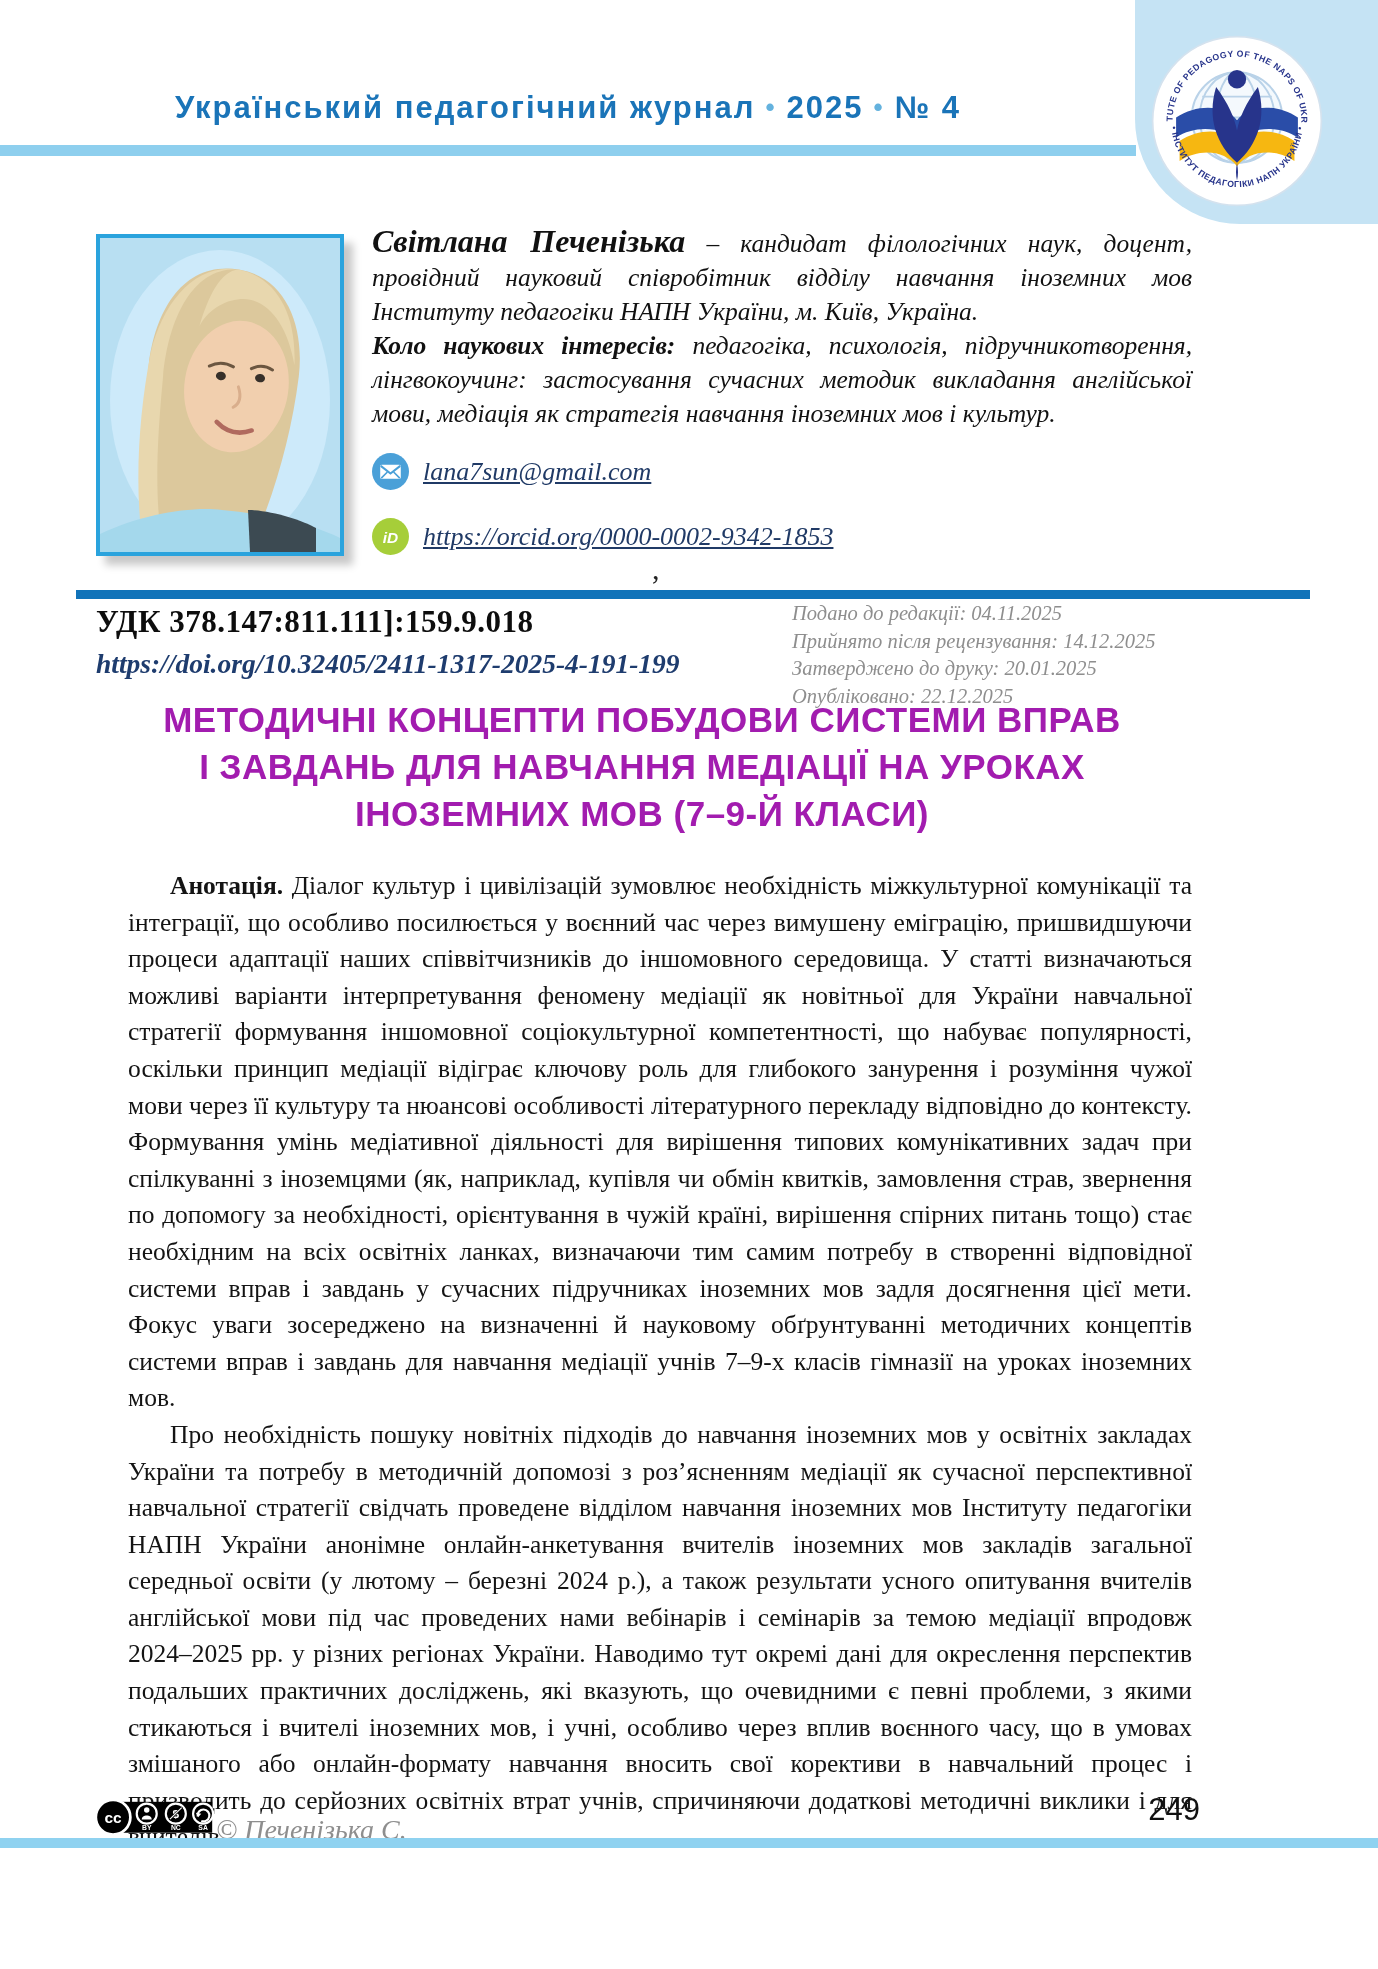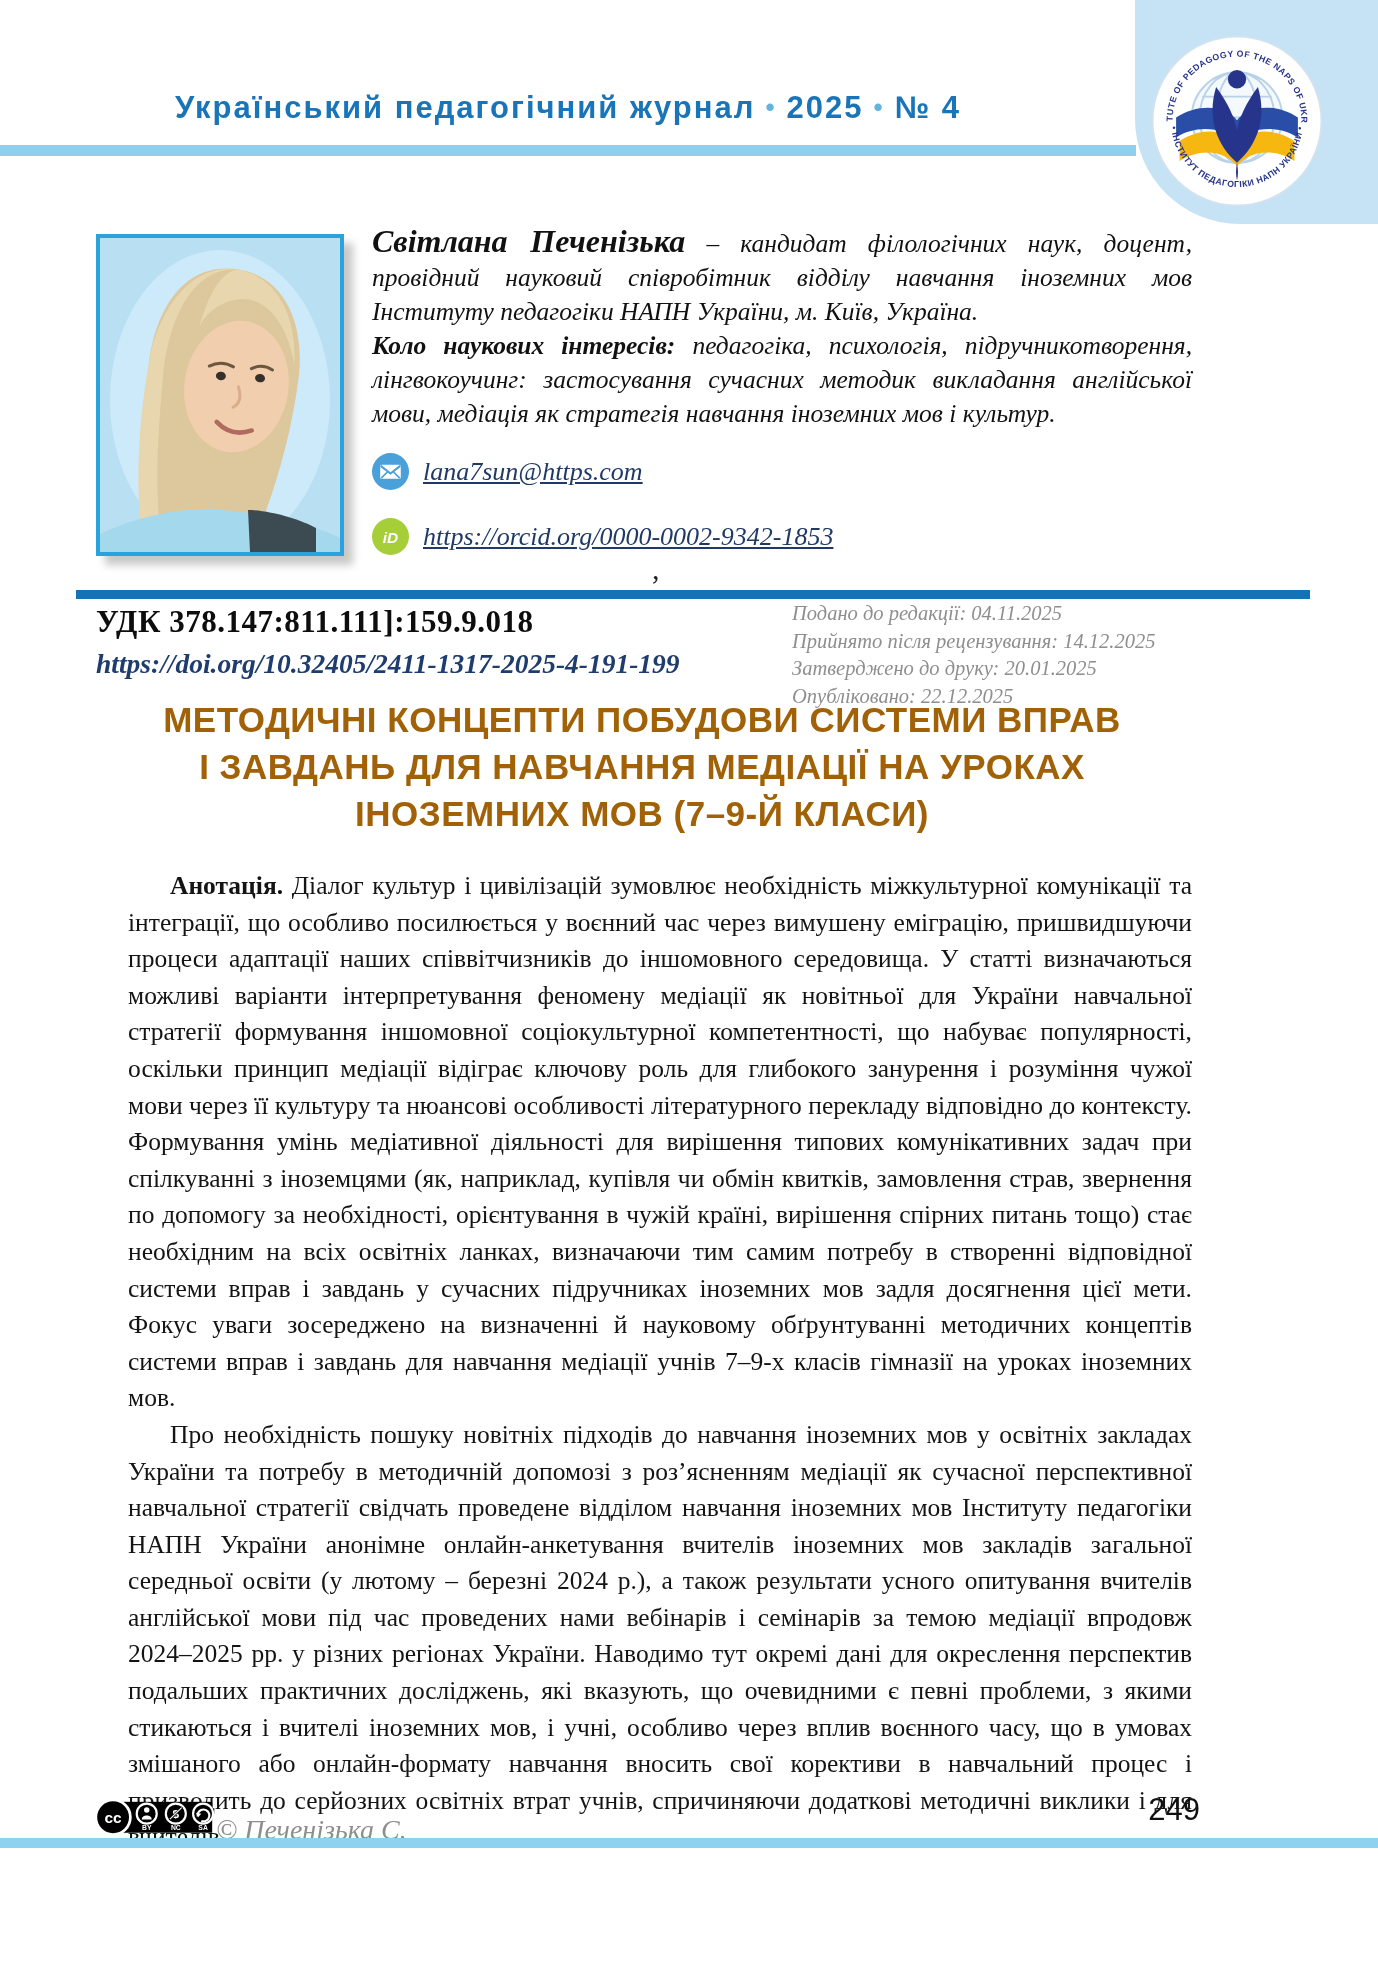--- a/index.html
+++ b/index.html
@@ -51,21 +51,21 @@
   .doi {
     position:absolute; top:648px; left:96px; text-decoration:none;
     font-weight:bold; font-style:italic; font-size:27.5px; color:#1e3c6e;
   }
   .dates { position:absolute; top:600px; left:792px; font-style:italic;
     font-size:20.5px; line-height:27.5px; color:#8e8e8e; }
   
   .article-title {
     position:absolute; top:696px; left:4px; width:1276px; text-align:center;
     font-family:"Liberation Sans", sans-serif; font-weight:bold;
-    font-size:35px; line-height:47px; color:#a16207; letter-spacing:0.5px;
+    font-size:35px; line-height:47px; color:#a21caf; letter-spacing:0.5px;
   }
   
   .body-text {
     position:absolute; top:868px; left:96px; width:1096px;
     font-size:25.5px; line-height:36.6px; text-align:justify; color:#141414;
   }
   .body-text p { text-indent:42px;margin-left:32px; }
   .abstract-label { font-weight:bold; }
   
   .cc-badge { position:absolute; top:1796px; left:94px; width:120px; height:48px; }
@@ -146,21 +146,21 @@
     <p class="author-interests"><b>Коло наукових інтересів:</b>
       <span>педагогіка, психологія, підручникотворення, лінгвокоучинг: застосування сучасних методик викладання англійської мови, медіація як стратегія навчання іноземних мов і культур.</span></p>
 
     <div class="contact-row">
       <svg class="contact-icon" viewBox="0 0 36 36">
         <circle cx="18" cy="18" r="18" fill="#4aa0d8"></circle>
         <rect x="8" y="11.5" width="20" height="13.5" rx="1.5" fill="#ffffff"></rect>
         <path d="M8.5 12.5 L18 20 L27.5 12.5" stroke="#4aa0d8" stroke-width="2" fill="none"></path>
         <path d="M9 24.5 L15 18.5 M27 24.5 L21 18.5" stroke="#4aa0d8" stroke-width="1.6"></path>
       </svg>
-      <a class="contact-text" href="#">lana7sun@https.com</a>
+      <a class="contact-text" href="#">lana7sun@gmail.com</a>
     </div>
     <div class="contact-row">
       <svg class="contact-icon" viewBox="0 0 36 36">
         <circle cx="18" cy="18" r="18" fill="#a6ce39"></circle>
         <text x="18" y="24" text-anchor="middle" font-family="Liberation Sans, sans-serif" font-size="15" font-weight="bold" font-style="italic" fill="#ffffff">iD</text>
       </svg>
       <a class="contact-text" href="#">https://orcid.org/0000-0002-9342-1853</a>
     </div>
   </div>
 

